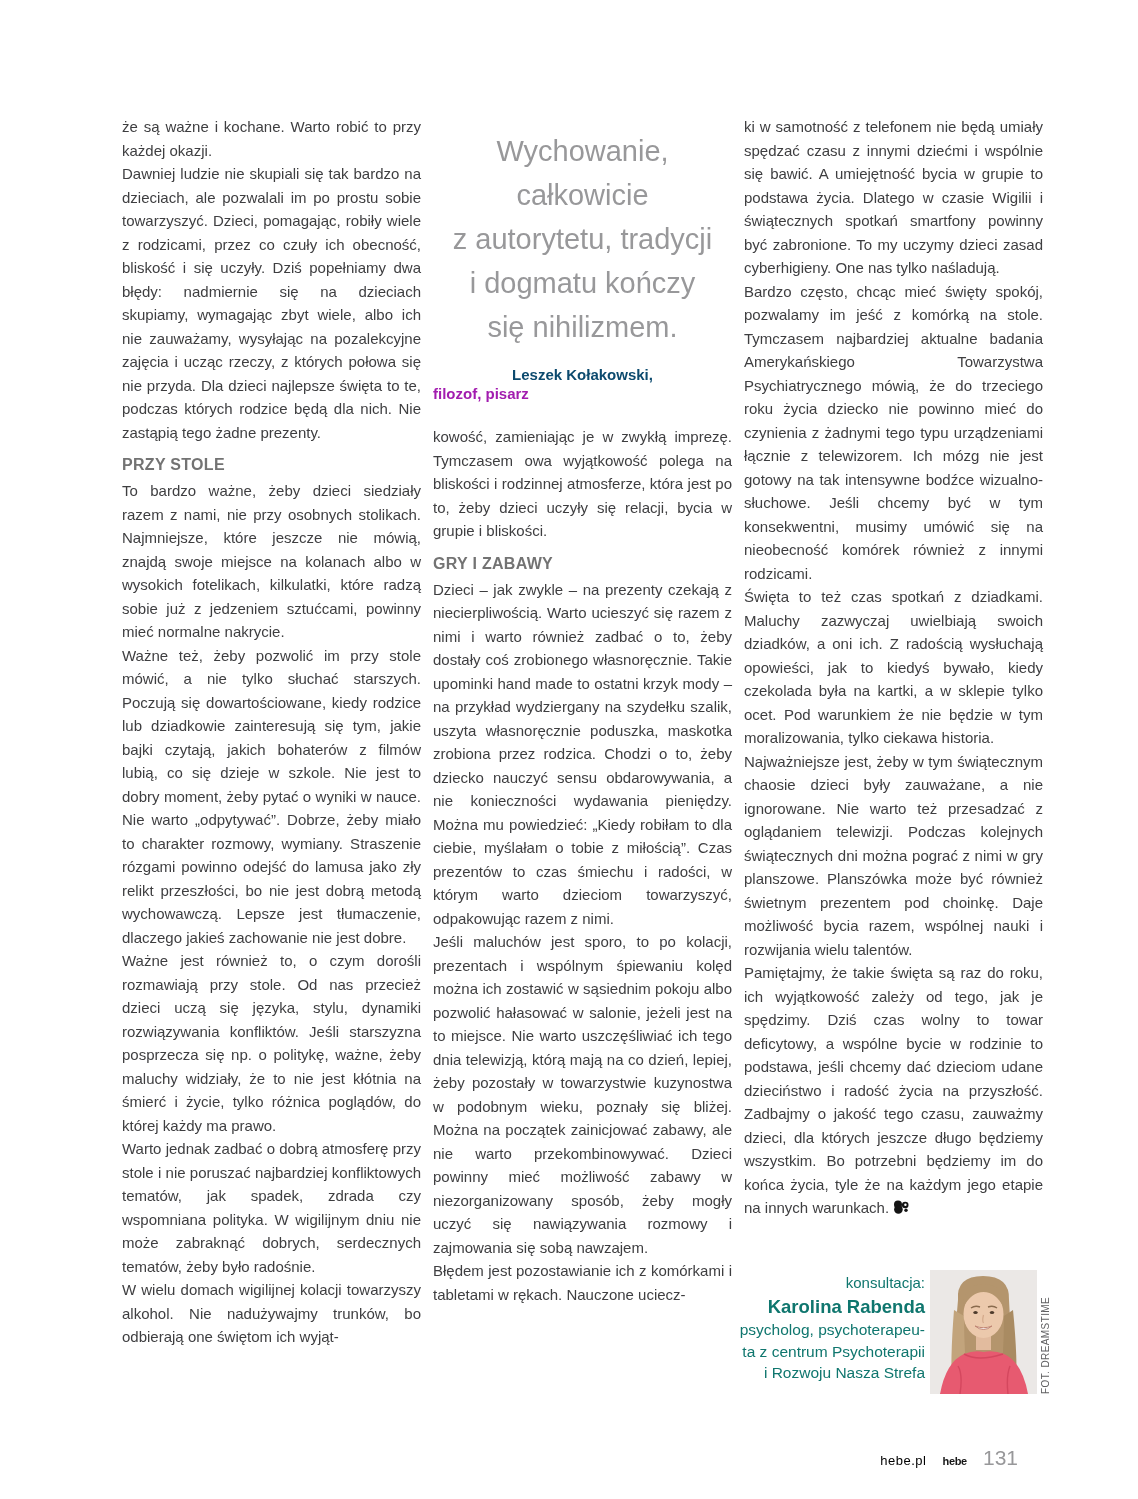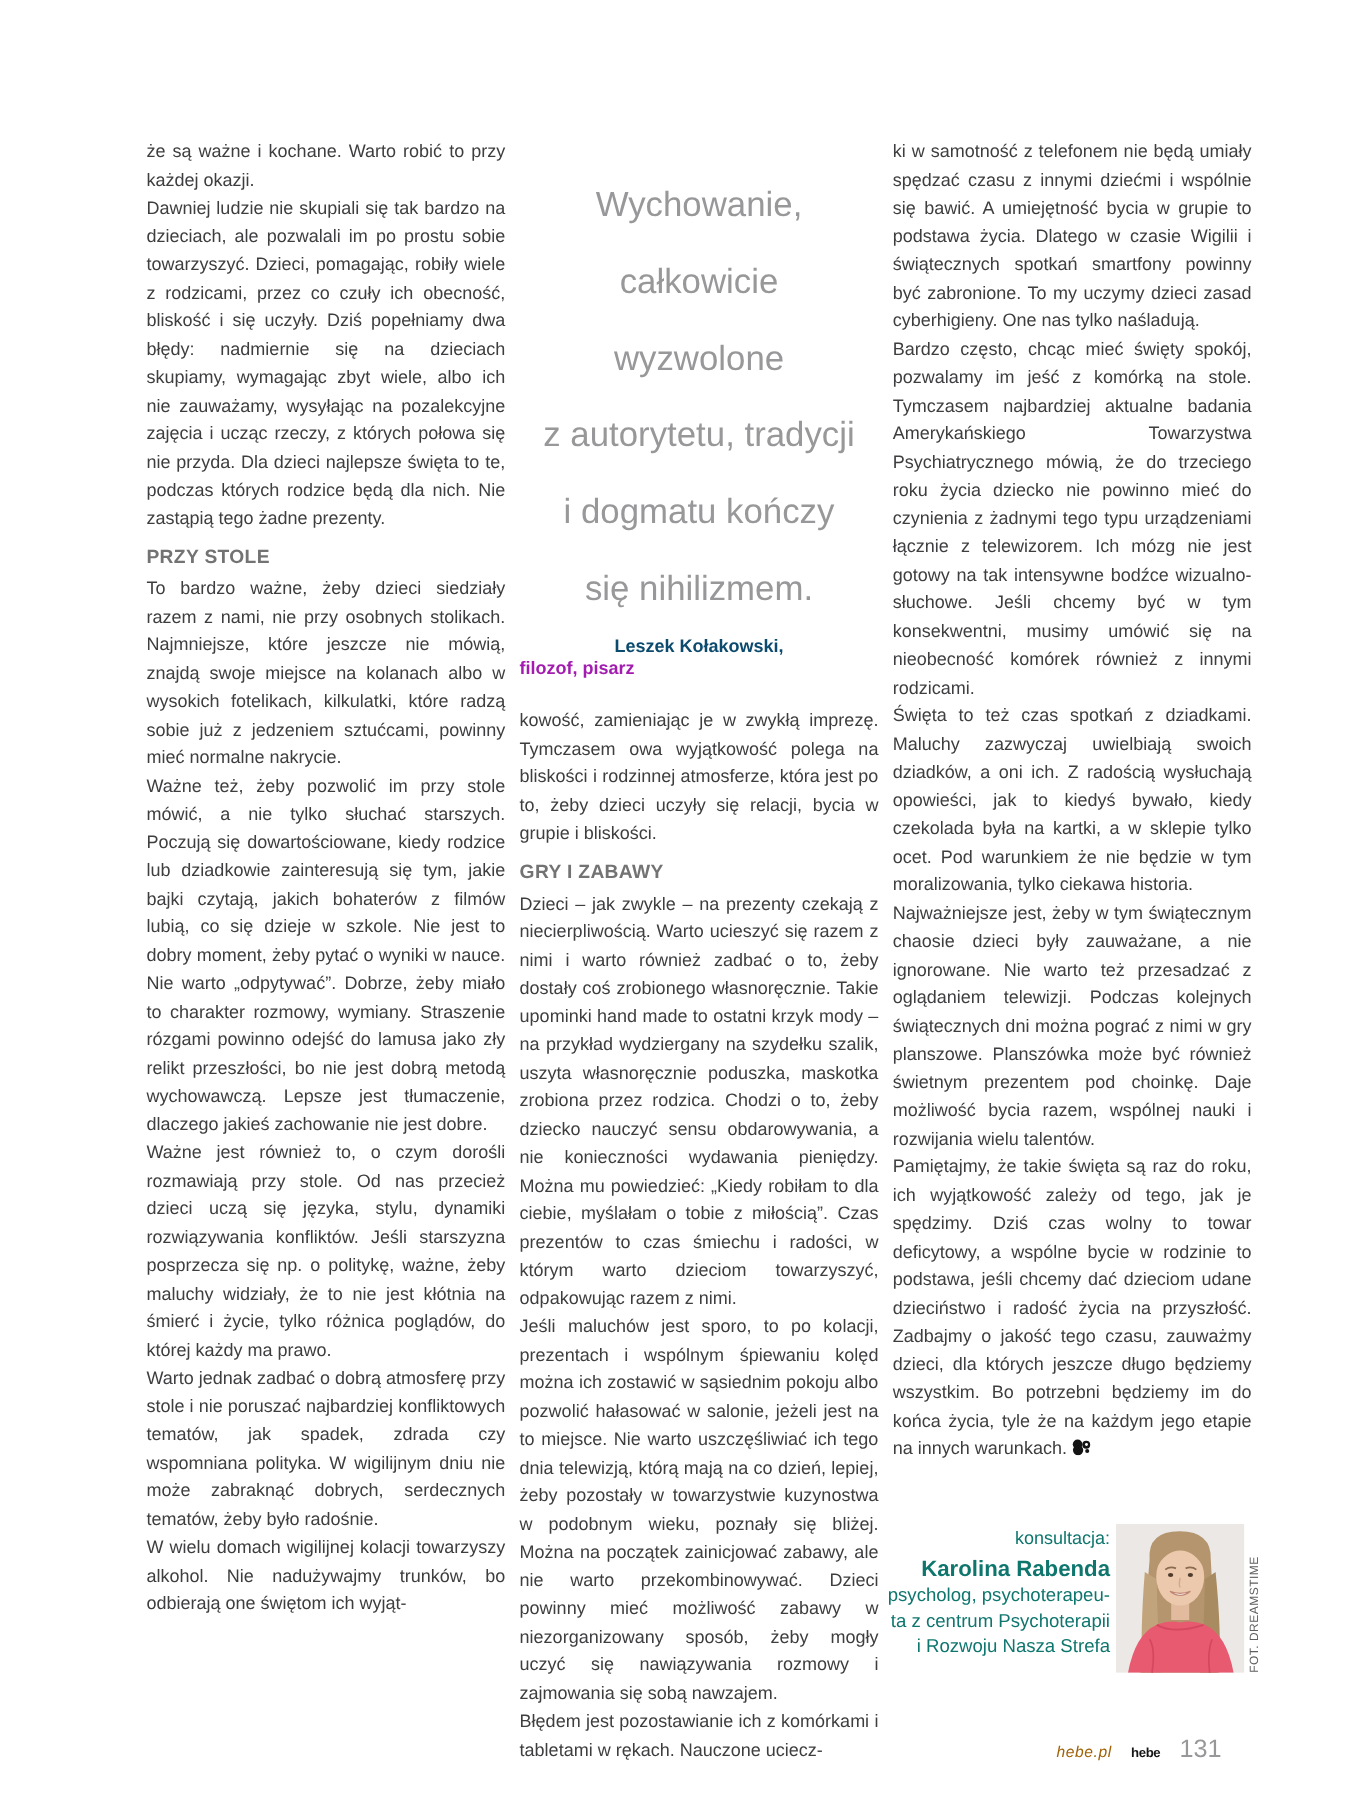--- a/index.html
+++ b/index.html
@@ -11,39 +11,39 @@
   .col-left{left:122px;}
   .col-center{left:433px;}
   .col-right{left:744px;}
   p.body{margin:0;font-size:15px;line-height:23.5px;text-align:justify;color:#3e3e40;}
   .sec-heading{
     margin:11px 0 4px 0;font-size:16px;line-height:20px;font-weight:bold;
     color:#737373;letter-spacing:.3px;
   }
   
   .quote{padding:14px 0 0 0;margin-bottom:22px;}
-  .quote-line{font-size:29px;line-height:44px;color:#98989a;text-align:center;font-weight:400;margin-top:20px;}
+  .quote-line{font-size:29px;line-height:44px;color:#98989a;text-align:center;font-weight:400;}
   .quote-author{margin-top:16px;text-align:center;font-weight:bold;font-size:15px;line-height:19px;color:#0c4a6e;}
   .quote-role{text-align:left;font-weight:bold;font-size:15px;line-height:19px;color:#a21caf;}
   
   .endmark{display:inline-block;vertical-align:-1px;margin-left:4px;}
   
   .consult{position:absolute;left:620px;top:1272px;width:305px;text-align:right;color:#0f766e;}
   .consult-label{font-size:15px;line-height:22px;}
   .consult-name{font-size:18.5px;line-height:25px;font-weight:bold;}
   .consult-line{font-size:15.5px;line-height:21.5px;}
   .photo{position:absolute;left:930px;top:1270px;width:107px;height:124px;}
   .credit{
     position:absolute;left:1040px;top:1270px;height:124px;
     writing-mode:vertical-rl;transform:rotate(180deg);
     font-size:10px;color:#5f5f61;letter-spacing:.4px;white-space:nowrap;
   }
   
   .footer{position:absolute;top:1446px;right:106px;display:flex;align-items:baseline;gap:16px;}
-  .f-site{font-size:13px;color:#a16207;letter-spacing:.5px;font-style:italic;}
+  .f-site{font-size:13px;color:#000000;letter-spacing:.5px;}
   .f-brand{font-size:11px;font-weight:bold;color:#161616;letter-spacing:-.3px;}
   .f-page{font-size:21px;color:#98989a;}
 </style>
 </head>
 <body>
 
 <div class="page">
 
   <div class="col col-left">
     <p class="body">że są ważne i kochane. Warto robić to przy każdej okazji.</p>
@@ -53,21 +53,20 @@
     <p class="body">Ważne też, żeby pozwolić im przy stole mówić, a nie tylko słuchać starszych. Poczują się dowartościowane, kiedy rodzice lub dziadkowie zainteresują się tym, jakie bajki czytają, jakich bohaterów z filmów lubią, co się dzieje w szkole. Nie jest to dobry moment, żeby pytać o wyniki w nauce. Nie warto „odpytywać”. Dobrze, żeby miało to charakter rozmowy, wymiany. Straszenie rózgami powinno odejść do lamusa jako zły relikt przeszłości, bo nie jest dobrą metodą wychowawczą. Lepsze jest tłumaczenie, dlaczego jakieś zachowanie nie jest dobre.</p>
     <p class="body">Ważne jest również to, o czym dorośli rozmawiają przy stole. Od nas przecież dzieci uczą się języka, stylu, dynamiki rozwiązywania konfliktów. Jeśli starszyzna posprzecza się np. o politykę, ważne, żeby maluchy widziały, że to nie jest kłótnia na śmierć i życie, tylko różnica poglądów, do której każdy ma prawo.</p>
     <p class="body">Warto jednak zadbać o dobrą atmosferę przy stole i nie poruszać najbardziej konfliktowych tematów, jak spadek, zdrada czy wspomniana polityka. W wigilijnym dniu nie może zabraknąć dobrych, serdecznych tematów, żeby było radośnie.</p>
     <p class="body">W wielu domach wigilijnej kolacji towarzyszy alkohol. Nie nadużywajmy trunków, bo odbierają one świętom ich wyjąt-</p>
   </div>
 
   <div class="col col-center">
     <div class="quote">
       <div class="quote-line">Wychowanie,</div>
       <div class="quote-line">całkowicie</div>
-      <div class="quote-line">wyzwolone</div>
       <div class="quote-line">z autorytetu, tradycji</div>
       <div class="quote-line">i dogmatu kończy</div>
       <div class="quote-line">się nihilizmem.</div>
       <div class="quote-author">Leszek Kołakowski,</div>
       <div class="quote-role">filozof, pisarz</div>
     </div>
     <p class="body">kowość, zamieniając je w zwykłą imprezę. Tymczasem owa wyjątkowość polega na bliskości i rodzinnej atmosferze, która jest po to, żeby dzieci uczyły się relacji, bycia w grupie i bliskości.</p>
     <h3 class="sec-heading">GRY I ZABAWY</h3>
     <p class="body">Dzieci – jak zwykle – na prezenty czekają z niecierpliwością. Warto ucieszyć się razem z nimi i warto również zadbać o to, żeby dostały coś zrobionego własnoręcznie. Takie upominki hand made to ostatni krzyk mody – na przykład wydziergany na szydełku szalik, uszyta własnoręcznie poduszka, maskotka zrobiona przez rodzica. Chodzi o to, żeby dziecko nauczyć sensu obdarowywania, a nie konieczności wydawania pieniędzy. Można mu powiedzieć: „Kiedy robiłam to dla ciebie, myślałam o tobie z miłością”. Czas prezentów to czas śmiechu i radości, w którym warto dzieciom towarzyszyć, odpakowując razem z nimi.</p>
     <p class="body">Jeśli maluchów jest sporo, to po kolacji, prezentach i wspólnym śpiewaniu kolęd można ich zostawić w sąsiednim pokoju albo pozwolić hałasować w salonie, jeżeli jest na to miejsce. Nie warto uszczęśliwiać ich tego dnia telewizją, którą mają na co dzień, lepiej, żeby pozostały w towarzystwie kuzynostwa w podobnym wieku, poznały się bliżej. Można na początek zainicjować zabawy, ale nie warto przekombinowywać. Dzieci powinny mieć możliwość zabawy w niezorganizowany sposób, żeby mogły uczyć się nawiązywania rozmowy i zajmowania się sobą nawzajem.</p>

